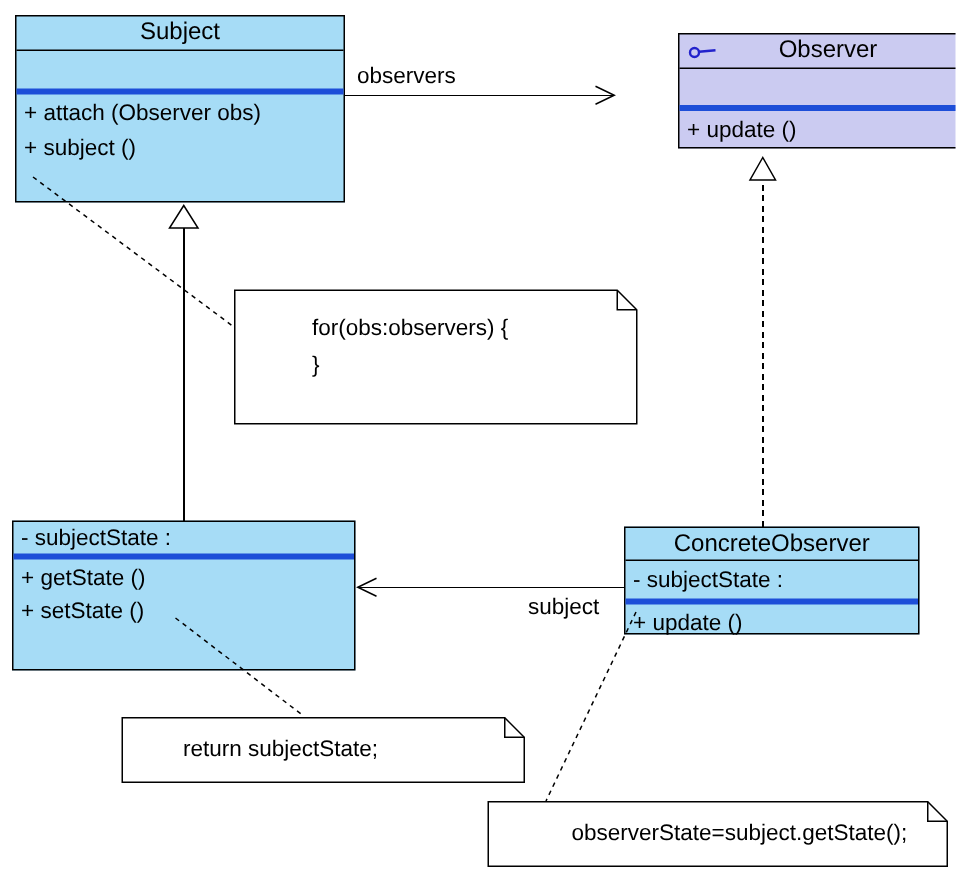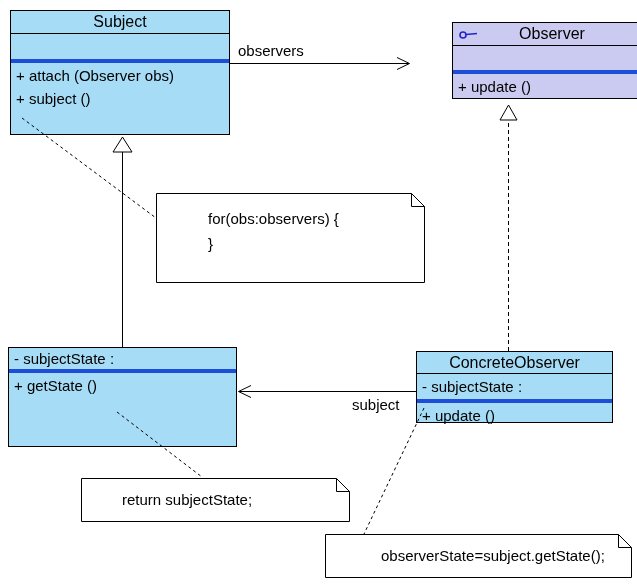--- a/index.html
+++ b/index.html
@@ -80,20 +80,21 @@
     <span class="m">+ update ()</span>
   </div>
 </div>
 
 <div class="uml-class" style="left:8px;top:347px;width:229px;height:100px">
   <div class="uml-attrs" style="height:25px">
     <span>- subjectState :</span>
   </div>
   <div class="uml-methods" style="line-height:22px;padding-top:2px">
     <span class="m">+ getState ()</span>
+    <span class="m">+ setState ()</span>
   </div>
 </div>
 
 <div class="uml-class" style="left:416px;top:351px;width:197px;height:72px">
   <div class="uml-title" style="height:22px">ConcreteObserver</div>
   <div class="uml-attrs" style="height:29px">
     <span>- subjectState :</span>
   </div>
   <div class="uml-methods" style="line-height:24px">
     <span class="m">+ update ()</span>

